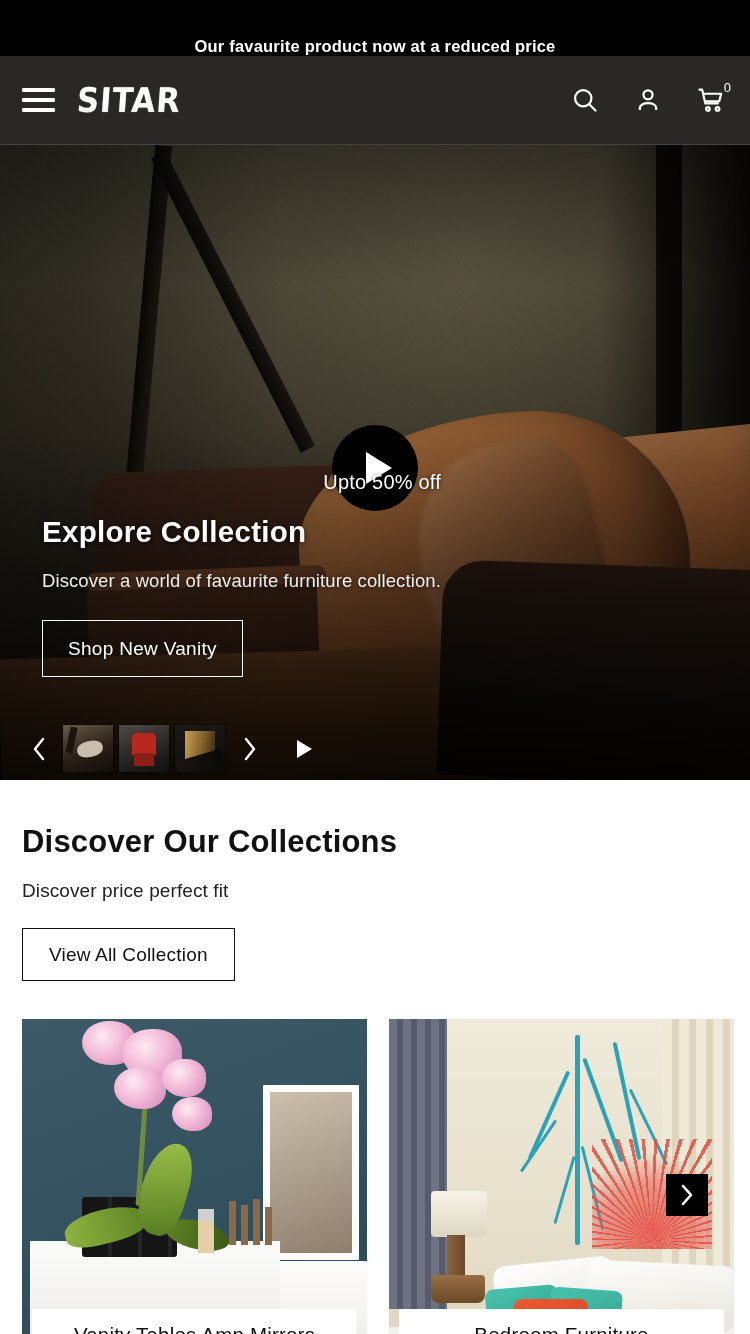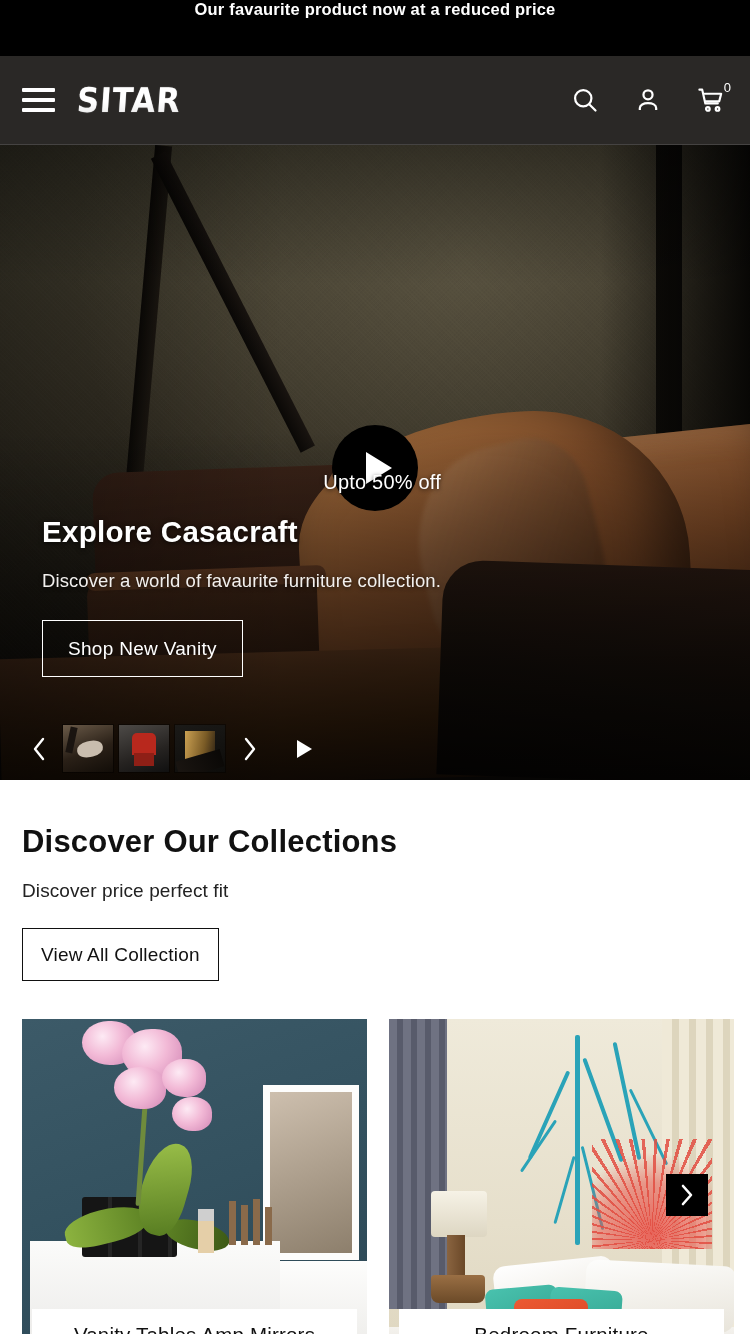--- a/index.html
+++ b/index.html
@@ -7,21 +7,21 @@
     width:750px; height:1334px;
     background:#ffffff;
     font-family:"Liberation Sans", sans-serif;
     overflow:hidden;
   }
   .page { position:relative; width:750px; height:1334px; overflow:hidden; background:#fff; }
 
   
   .announce {
     height:56px; background:#000; color:#fff;
-    display:flex; align-items:flex-start; justify-content:center;
+    display:flex; align-items:flex-end; justify-content:center;
     font-size:16.5px; font-weight:700; letter-spacing:.2px;
   }
 
   
   .header {
     position:relative; height:89px;
     background:rgba(12,10,8,.88);
     display:flex; align-items:center; padding:0 22px;
     border-bottom:1px solid rgba(255,255,255,.13);
   }
@@ -159,21 +159,21 @@
   .ctl-play { width:34px; height:44px; display:flex; align-items:center; justify-content:center;
     cursor:pointer; margin-left:14px; }
   .ctl-play i { width:0;height:0; border-left:15px solid #fff;
     border-top:9px solid transparent; border-bottom:9px solid transparent; display:block; }
 
   
   .collections { padding:44px 22px 0; background:#fff; }
   .sec-title { font-size:31px; font-weight:700; color:#111; letter-spacing:.2px; }
   .sec-sub { font-size:19px; color:#222; margin-top:20px; letter-spacing:.1px; }
   .view-all { display:inline-block; margin-top:26px; border:1.6px solid #111; color:#111;
-    background:#fff; padding:15px 18px 14px; font-size:19px; cursor:pointer; letter-spacing:.2px; }
+    background:#fff; padding:15px 26px 14px; font-size:19px; cursor:pointer; letter-spacing:.2px; }
 
   .cards { margin-top:38px; position:relative; display:flex; gap:22px; }
   .card { position:relative; width:345px; height:342px; overflow:hidden; flex:0 0 auto; }
   .card-img { position:absolute; inset:0; }
   .card-label { position:absolute; left:10px; right:10px; bottom:0; height:52px;
     background:#fff; display:flex; align-items:center; justify-content:center;
     font-size:20.5px; color:#111; letter-spacing:.2px; }
 
   
   .c1-wall{position:absolute;inset:0;background:linear-gradient(160deg,#3c5a68 0%,#33515f 50%,#2b4654 100%);}
@@ -307,21 +307,21 @@
       <div class="arm-right"></div>
       <div class="hero-vig"></div>
     </div>
 
     <div class="play-btn">
       <div class="play-tri"></div>
     </div>
 
     <div class="hero-copy">
       <div class="hero-eyebrow">Upto 50% off</div>
-      <div class="hero-title">Explore Casacraft</div>
+      <div class="hero-title">Explore Collection</div>
       <div class="hero-sub">Discover a world of favaurite furniture collection.</div>
       <div class="hero-cta">Shop New Vanity</div>
     </div>
 
     <div class="hero-ctrls">
       <div class="ctl-arrow">
         <svg width="17" height="28" viewBox="0 0 17 28" fill="none" stroke="#fff" stroke-width="2.4" stroke-linecap="round" stroke-linejoin="round">
           <polyline points="12,4 4,14 12,24"></polyline>
         </svg>
       </div>

